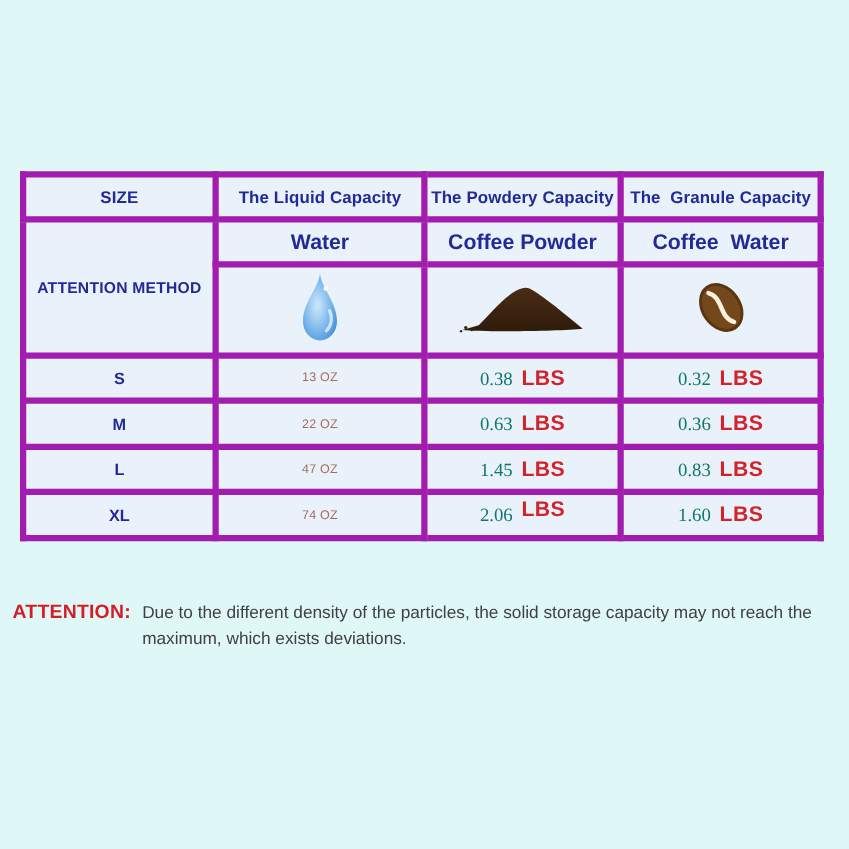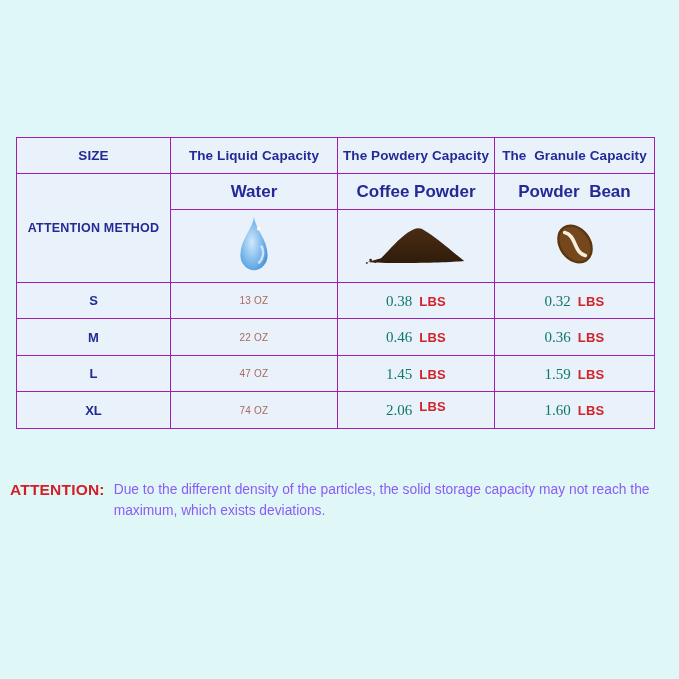--- a/index.html
+++ b/index.html
@@ -18,21 +18,21 @@
   
   table.capacity {
     position: absolute;
     left: 16px;
     top: 137px;
     width: 638px;
     border-collapse: collapse;
     table-layout: fixed;
   }
   table.capacity td {
-    border: 1px solid #a21caf;
+    border: 5px solid #a21caf;
     background: #e9f1fa;
     text-align: center;
     vertical-align: middle;
     padding: 0;
   }
   td.hdr {
     color: #232a96;
     font-weight: 700;
     font-size: 13.5px;
     white-space: pre-wrap;
@@ -60,21 +60,21 @@
     font-size: 10px;
     letter-spacing: 0.2px;
   }
   td.lbs .val {
     font-family: "Liberation Serif", serif;
     font-size: 15px;
     color: #0f766e;
   }
   td.lbs .unit {
     font-weight: 700;
-    font-size: 13px;
+    font-size: 17px;
     color: #d2232a;
     margin-left: 7px;
     letter-spacing: 0.3px;
     display: inline-block;
   }
   td.lbs .unit.raised { transform: translateY(-4px); }
   td.iconcell { vertical-align: middle; }
   .iconwrap {
     display: flex;
     align-items: center;
@@ -96,21 +96,21 @@
   .attention .label {
     color: #d31e26;
     font-weight: 800;
     font-size: 15.5px;
     letter-spacing: 0.2px;
     flex: 0 0 auto;
     line-height: 1.3;
   }
   .attention .text {
     margin: 0;
-    color: #8b5cf6;
+    color: #404040;
     font-size: 13.8px;
     line-height: 1.5;
     white-space: pre-line;
     max-width: 560px;
   }
 </style>
 </head>
 <body>
 
 <div class="stage">
@@ -128,21 +128,21 @@
         <td class="hdr">SIZE</td>
         <td class="hdr">The Liquid Capacity</td>
         <td class="hdr">The Powdery Capacity</td>
         <td class="hdr">The  Granule Capacity</td>
       </tr>
 
       <tr style="height:36px;">
         <td class="mm" rowspan="2">ATTENTION METHOD</td>
         <td class="subhdr">Water</td>
         <td class="subhdr">Coffee Powder</td>
-        <td class="subhdr">Powder  Bean</td>
+        <td class="subhdr">Coffee  Water</td>
       </tr>
 
       <tr style="height:73px;">
         <td class="iconcell">
           <div class="iconwrap">
             <span>
               <svg width="34" height="60" viewBox="0 0 40 70" aria-hidden="true">
                 <defs>
                   <radialGradient id="gdrop" cx="42%" cy="48%" r="68%">
                     <stop offset="0%" stop-color="#cfe9fb"></stop>
@@ -197,35 +197,35 @@
         </td>
         <td class="lbs">
           <span class="val">0.32</span><span class="unit">LBS</span>
         </td>
       </tr>
 
       <tr style="height:37px;">
         <td class="size">M</td>
         <td class="oz">22 OZ</td>
         <td class="lbs">
-          <span class="val">0.46</span><span class="unit">LBS</span>
+          <span class="val">0.63</span><span class="unit">LBS</span>
         </td>
         <td class="lbs">
           <span class="val">0.36</span><span class="unit">LBS</span>
         </td>
       </tr>
 
       <tr style="height:36px;">
         <td class="size">L</td>
         <td class="oz">47 OZ</td>
         <td class="lbs">
           <span class="val">1.45</span><span class="unit">LBS</span>
         </td>
         <td class="lbs">
-          <span class="val">1.59</span><span class="unit">LBS</span>
+          <span class="val">0.83</span><span class="unit">LBS</span>
         </td>
       </tr>
 
       <tr style="height:37px;margin-top:15px;">
         <td class="size">XL</td>
         <td class="oz">74 OZ</td>
         <td class="lbs">
           <span class="val">2.06</span><span class="unit raised">LBS</span>
         </td>
         <td class="lbs">

